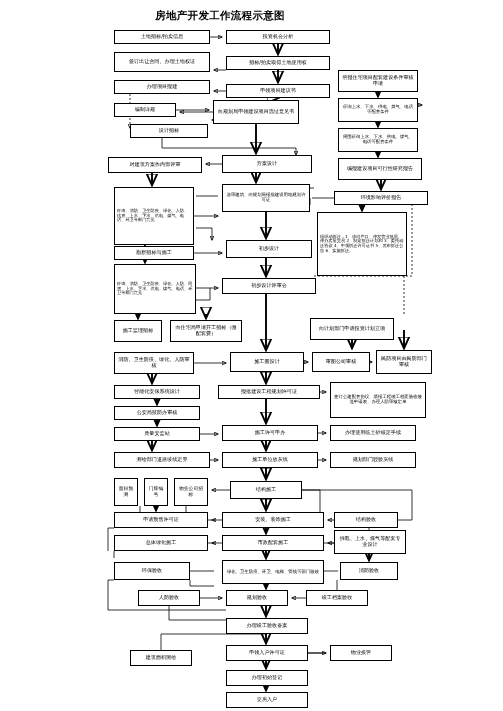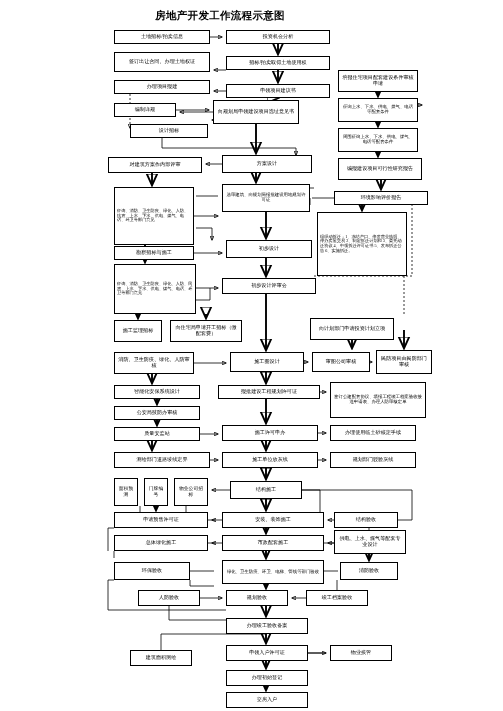--- a/index.html
+++ b/index.html
@@ -4,21 +4,21 @@
 <style>
   html,body{margin:0;padding:0;}
   body{
     width:503px;height:711px;
     background:#ffffff;
     font-family:"DejaVu Sans","Liberation Sans",sans-serif;
     overflow:hidden;
     position:relative;
   }
   #chart{
-    position:absolute;left:0;top:0;width:440px;height:711px;font-family:Liberation Serif, serif;
+    position:absolute;left:0;top:0;width:440px;height:711px;
   }
   .title{
     position:absolute;
     left:0;right:0;top:9px;
     text-align:center;
     font-size:10.5px;
     font-weight:bold;
     letter-spacing:0.3px;
     color:#000;
   }

